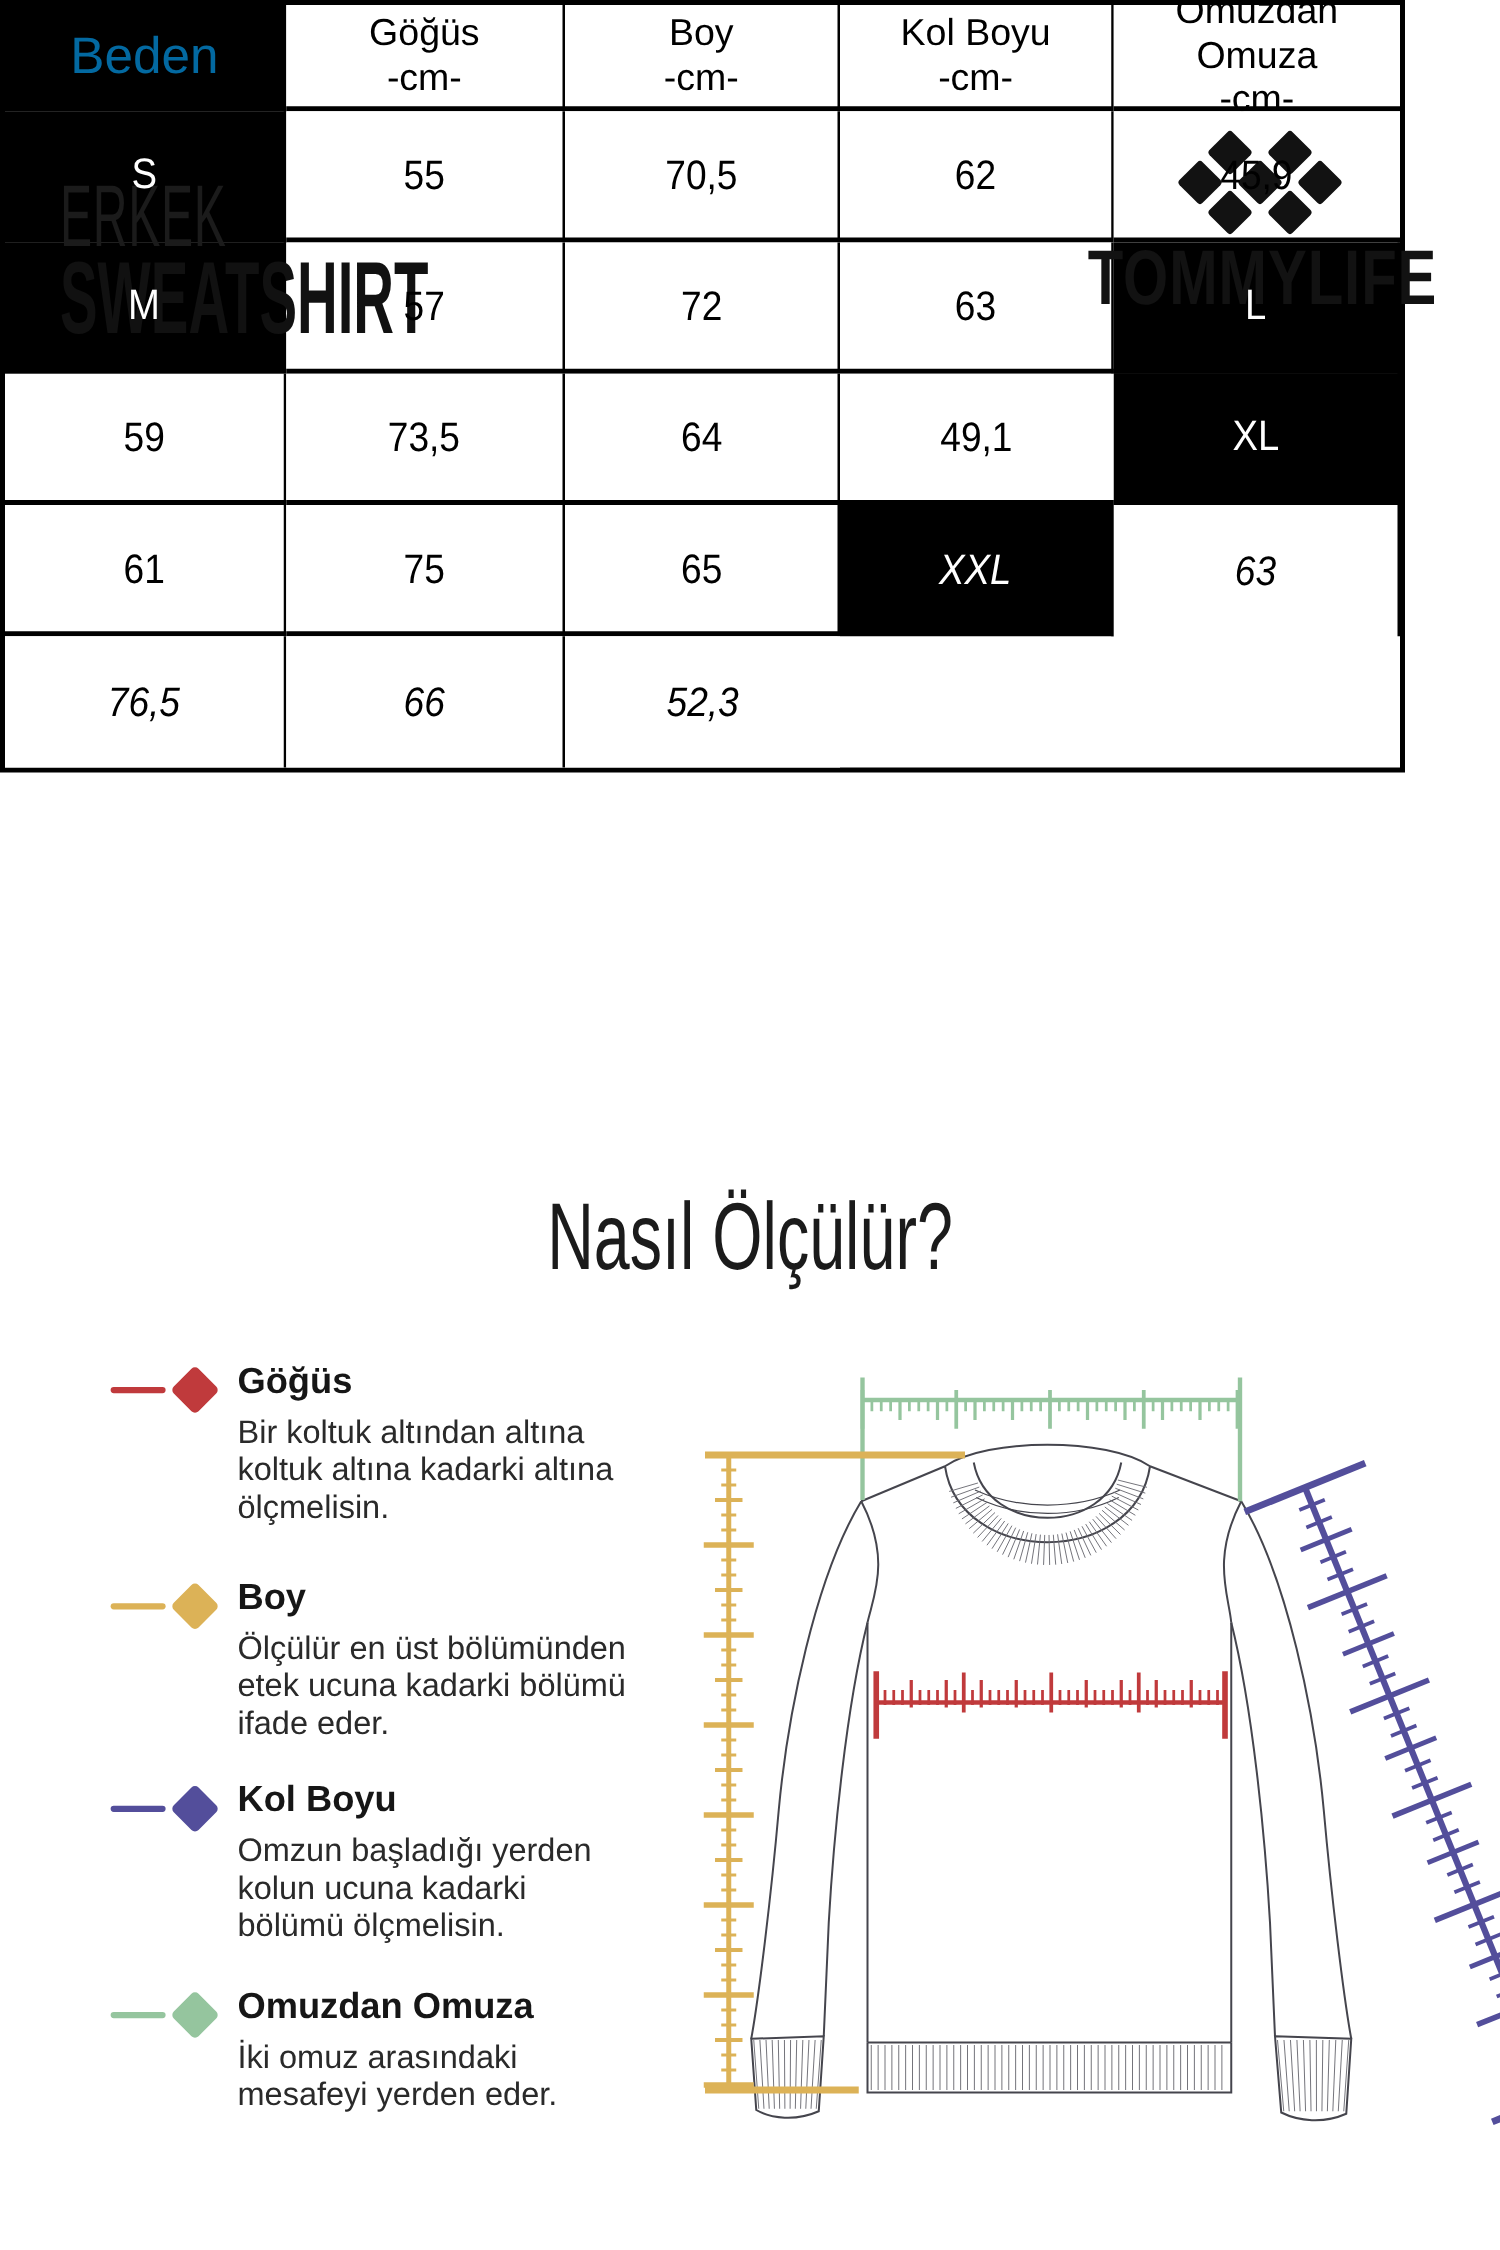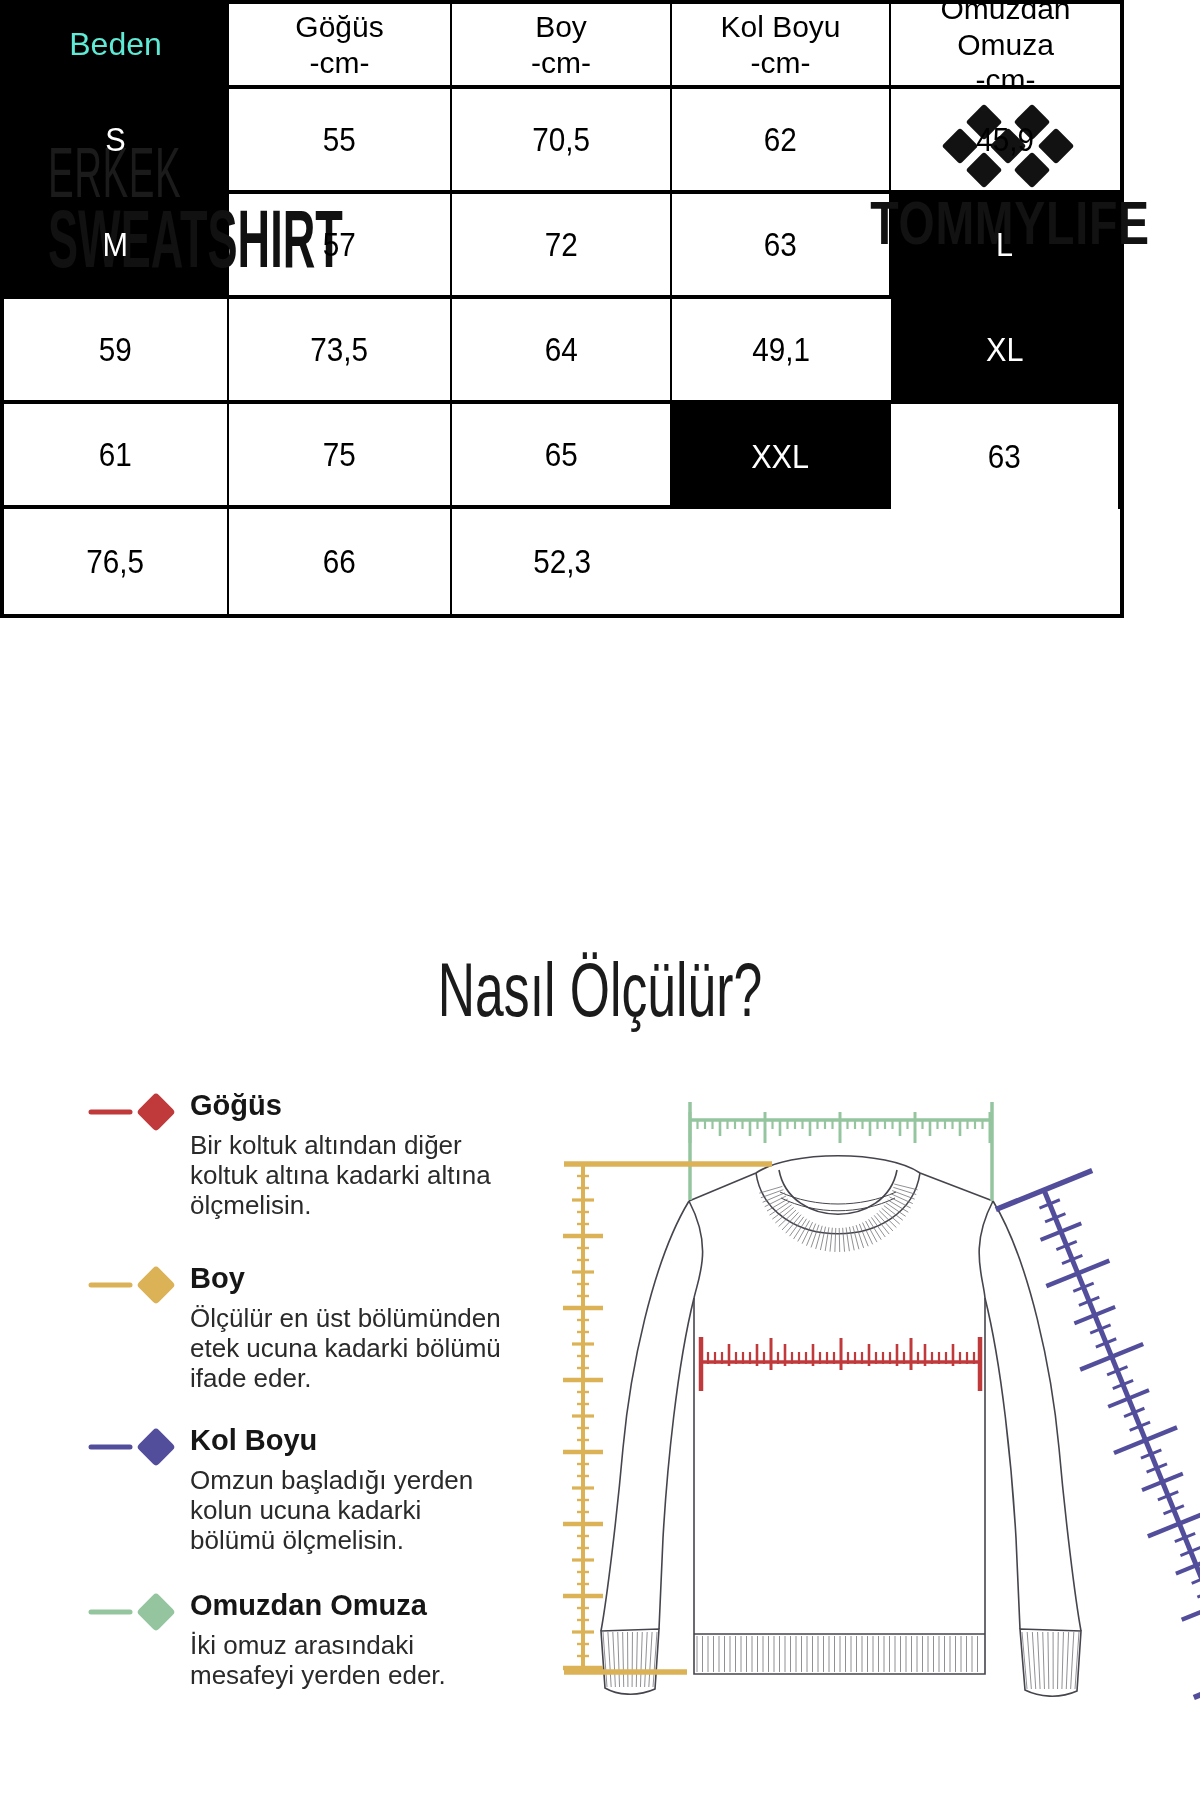--- a/index.html
+++ b/index.html
@@ -35,24 +35,24 @@
     grid-template-rows:85px 105px 105px 105px 105px 105px;
     background:#fff;
   }
   .size-table > div{
     box-sizing:border-box;display:flex;flex-direction:column;
     align-items:center;justify-content:center;text-align:center;
     border-right:2px solid #000;border-bottom:4px solid #000;
     background:#fff;
   }
   .size-table > div.last-col{border-right:none;}
-  .size-table > div.last-row{border-bottom:none;}
+  .size-table > div.last-row{border-bottom:none;font-style:italic;}
   .size-table > div.dark{background:#000;color:#fff;}
   .col-head{font-size:30px;line-height:1.18;color:#000;padding:0 14px;}
-  .corner-label{font-size:32px;color:#5eead4;}
+  .corner-label{font-size:41px;color:#0369a1;}
   .size-label{font-size:34px;}
   .cell-num{font-size:33px;color:#000;}
   .cond{display:inline-block;transform:scaleX(.9);}
 
   
   .measure-title{
     left:600px;top:952px;font-size:76px;line-height:1;font-weight:400;color:#1b1b1b;
     transform:translateX(-50%) scaleX(.68);white-space:nowrap;
   }
   .legend-item-title{font-size:29px;font-weight:700;color:#161616;line-height:1.1;}
@@ -178,21 +178,21 @@
 
 <div class="abs measure-title">Nasıl Ölçülür?</div>
 
 <svg class="abs" style="left:88px;top:1086px" width="100" height="52" viewBox="0 0 100 52">
   <line x1="3" y1="26" x2="42" y2="26" stroke-width="5" stroke-linecap="round" stroke="#c03a3c"></line>
   <rect x="54" y="12" width="28" height="28" rx="4" transform="rotate(45 68 26)" fill="#c03a3c"></rect>
 </svg>
 <div class="abs legend-block" style="left:190px;top:1090px">
   <div class="legend-item-title">Göğüs</div>
   <div class="legend-item-desc">
-    <div>Bir koltuk altından diğer</div>
+    <div>Bir koltuk altından altına</div>
     <div>koltuk altına kadarki altına</div>
     <div>ölçmelisin.</div>
   </div>
 </div>
 
 <svg class="abs" style="left:88px;top:1259px" width="100" height="52" viewBox="0 0 100 52">
   <line x1="3" y1="26" x2="42" y2="26" stroke-width="5" stroke-linecap="round" stroke="#dcb257"></line>
   <rect x="54" y="12" width="28" height="28" rx="4" transform="rotate(45 68 26)" fill="#dcb257"></rect>
 </svg>
 <div class="abs legend-block" style="left:190px;top:1263px">

